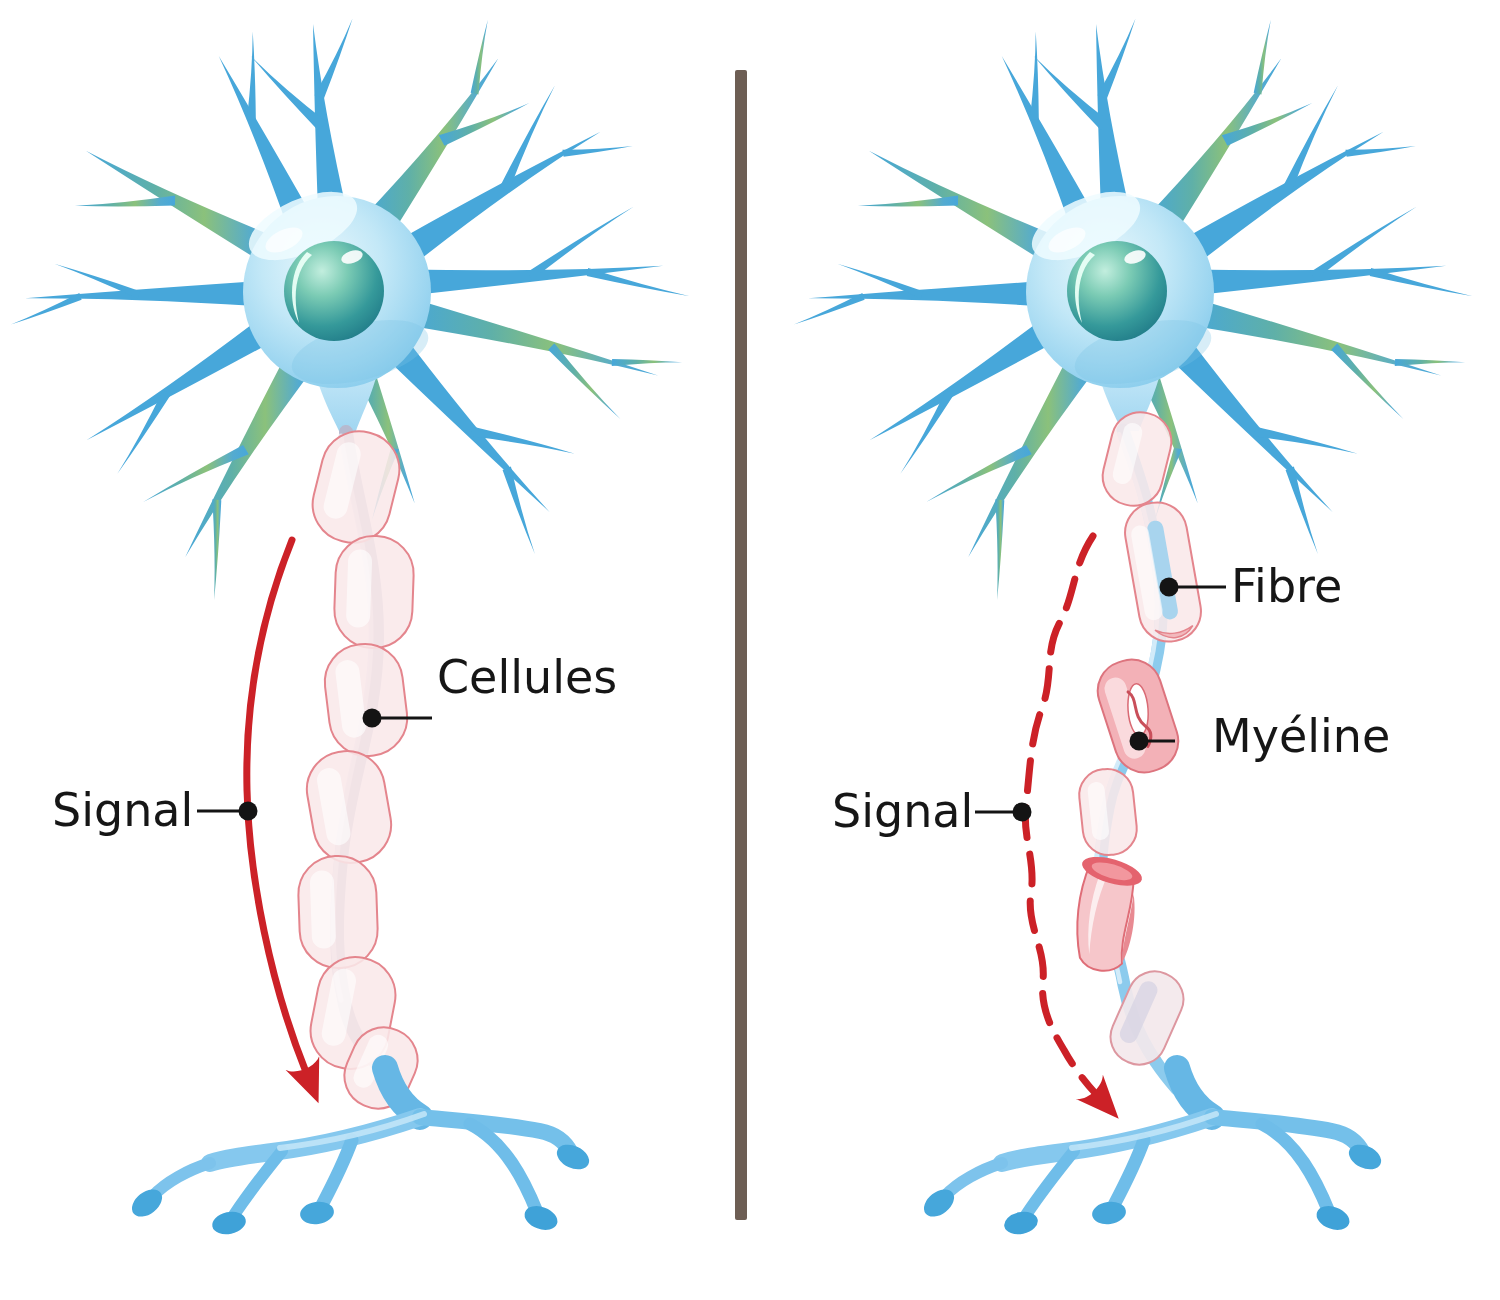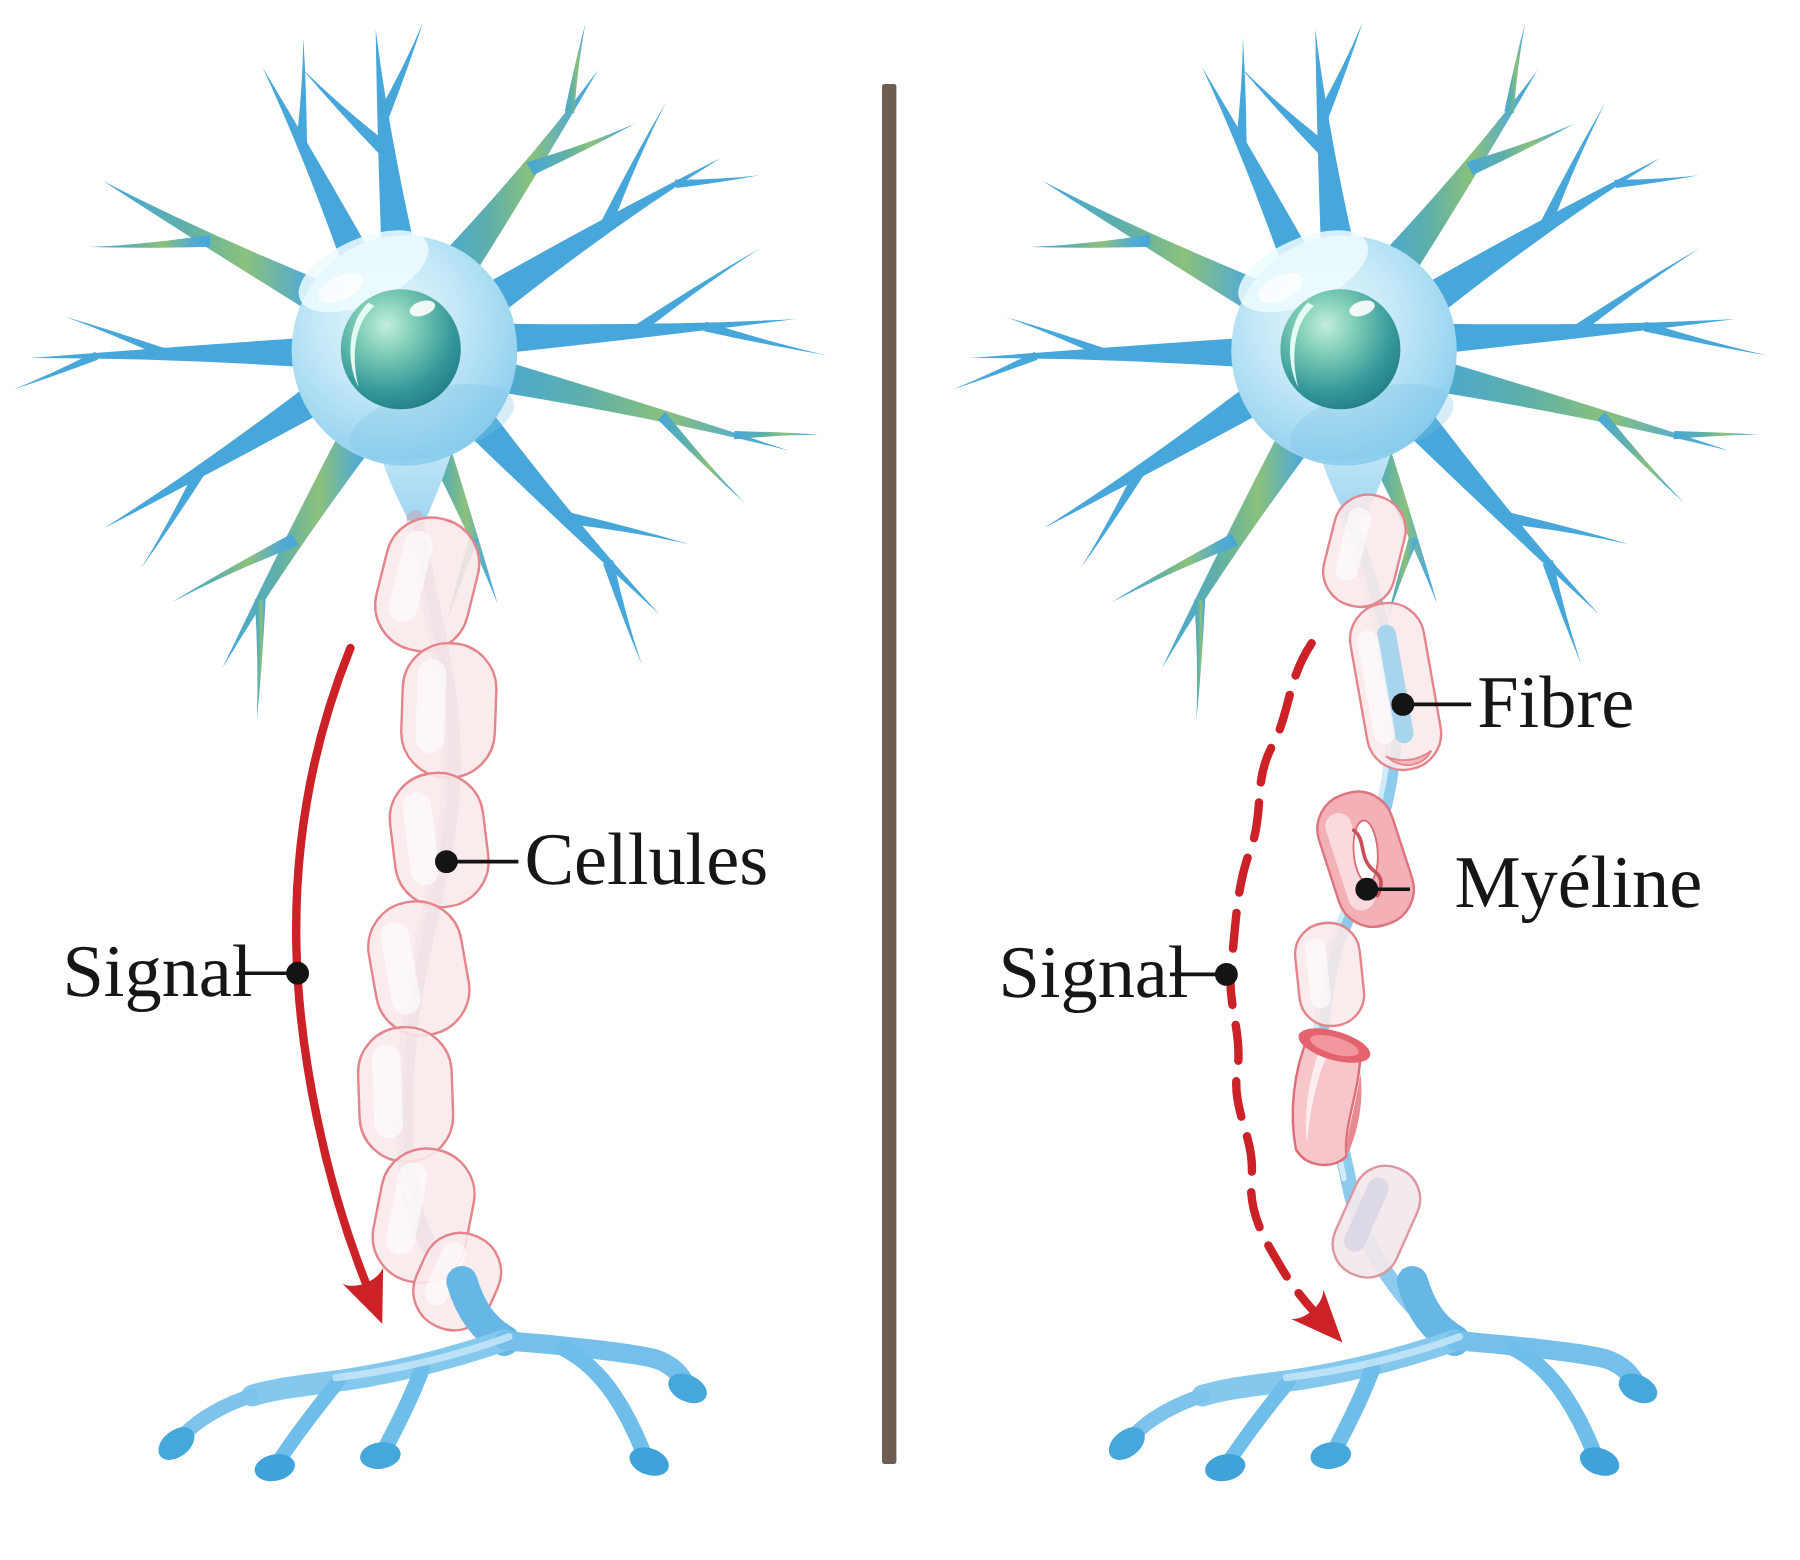--- a/index.html
+++ b/index.html
@@ -2,25 +2,24 @@
 <html style="--signal-red: #cc2127; --label-text: #161616; --divider-brown: #6d5e54; --dendrite-blue: #47a7da; --dendrite-green: #8bc17b; --soma-blue: #9bd5f0; --nucleus-teal: #2f9598; --myelin-pink: #f9e8e9; --myelin-stroke: #e4858d; --damaged-pink: #f3b1b7; --axon-gray: #b6bacf; --axon-blue: #8ccbed; --terminal-blue: #5fb4e3;"><head>
 <meta charset="utf-8">
 <style>
   html,body{margin:0;padding:0;background:#ffffff;}
   body{width:1500px;height:1300px;font-family:"DejaVu Sans",sans-serif;}
   .stage{position:relative;width:1500px;height:1300px;overflow:hidden;background:#fff;}
   svg.art{position:absolute;left:0;top:0;}
   .label{
     position:absolute;
     color:var(--label-text,#161616);
-    font-size:62px;
+    font-size:46px;
     line-height:50px;
     white-space:nowrap;
     letter-spacing:0px;
-    font-family:Liberation Serif, serif;
   }
   .label .ln{display:block;}
   .t-right{text-align:left;}
   .leader{stroke:#141414;stroke-width:3;}
   .leader-dot{fill:#141414;}
   .signal{fill:none;stroke:var(--signal-red,#cc2127);stroke-width:7;stroke-linecap:round;}
   .signal-dashed{stroke-dasharray:30 17;}
   .divider{fill:var(--divider-brown,#6d5e54);}
   .cap{fill:var(--myelin-pink,#f9e8e9);fill-opacity:.88;stroke:var(--myelin-stroke,#e4858d);stroke-width:2;}
   .cap-gloss{fill:#ffffff;opacity:.6;}
@@ -230,21 +229,21 @@
 
     <line class="leader" x1="1141" y1="741" x2="1175" y2="741"></line>
     <circle class="leader-dot" cx="1139" cy="741" r="9.5"></circle>
   </g>
 </svg>
 
 <div class="label t-right" style="left:52px;top:785px;width:140px;">
   <span class="ln">Signal</span>
 </div>
 
-<div class="label" style="left:437px;top:692px;">
+<div class="label" style="left:437px;top:652px;">
   <span class="ln">Cellules</span>
 </div>
 
 <div class="label t-right" style="left:832px;top:786px;width:140px;">
   <span class="ln">Signal</span>
 </div>
 
 <div class="label" style="left:1231px;top:561px;">
   <span class="ln">Fibre</span>
 </div>

